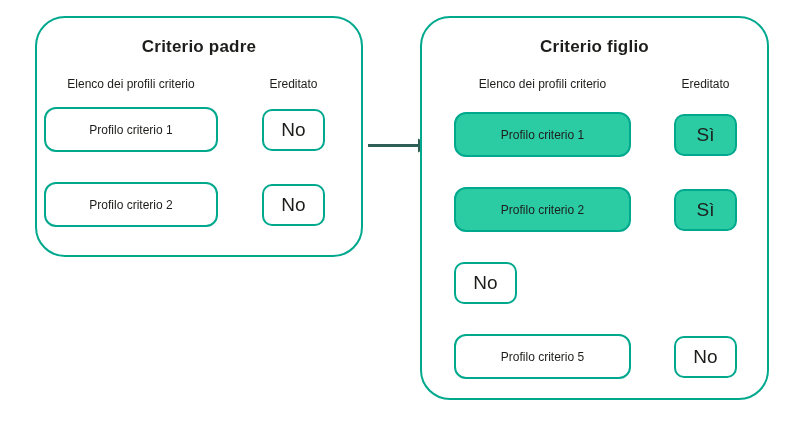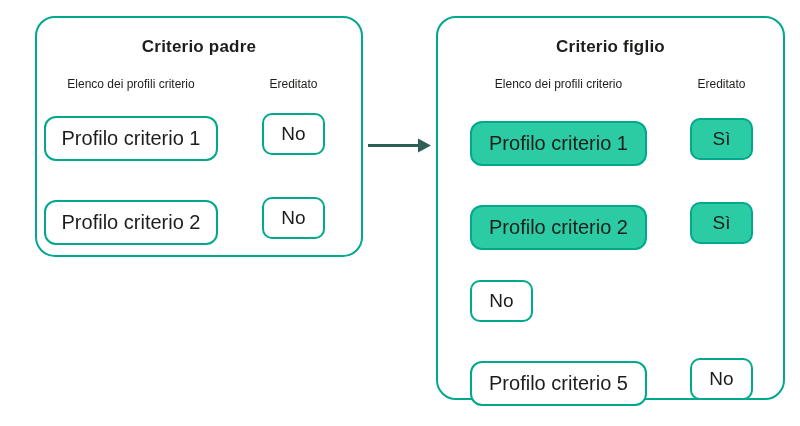--- a/index.html
+++ b/index.html
@@ -20,24 +20,24 @@
   .canvas {
     position: relative;
     width: 800px; height: 426px;
     background: var(--background);
     overflow: hidden;
   }
   .panel {
     position: absolute;
     background: var(--background);
     border: 2px solid var(--accent);
-    border-radius: 20px;
+    border-radius: 30px;
   }
   .panel-parent { left: 35px; top: 16px; width: 328px; height: 241px; }
-  .panel-child  { left: 436px; top: 16px; width: 349px; height: 384px; }
+  .panel-child  { left: 420px; top: 16px; width: 349px; height: 384px; }
   .panel-title {
     margin-top: 18px;
     text-align: center;
     font-size: 17px;
     line-height: 22px;
     font-weight: bold;
     letter-spacing: 0.2px;
   }
   .headers {
     display: flex;
@@ -65,23 +65,22 @@
   .panel-child  .row-1 { margin-top: 19px; }
   .panel-child  .row-n { margin-top: 30px; }
   .profile-box {
     height: 45px;
     border: 2px solid var(--accent);
     border-radius: 12px;
     background: var(--background);
     display: flex;
     align-items: center;
     justify-content: center;
-    font-size: 20px;
+    font-size: 12px;
     white-space: nowrap;
-    margin-top: 9px;
   }
   .panel-parent .profile-box { width: 174px; }
   .panel-child  .profile-box { width: 177px; }
   .value-box {
     width: 63px;
     height: 42px;
     border: 2px solid var(--accent);
     border-radius: 10px;
     background: var(--background);
     display: flex;

